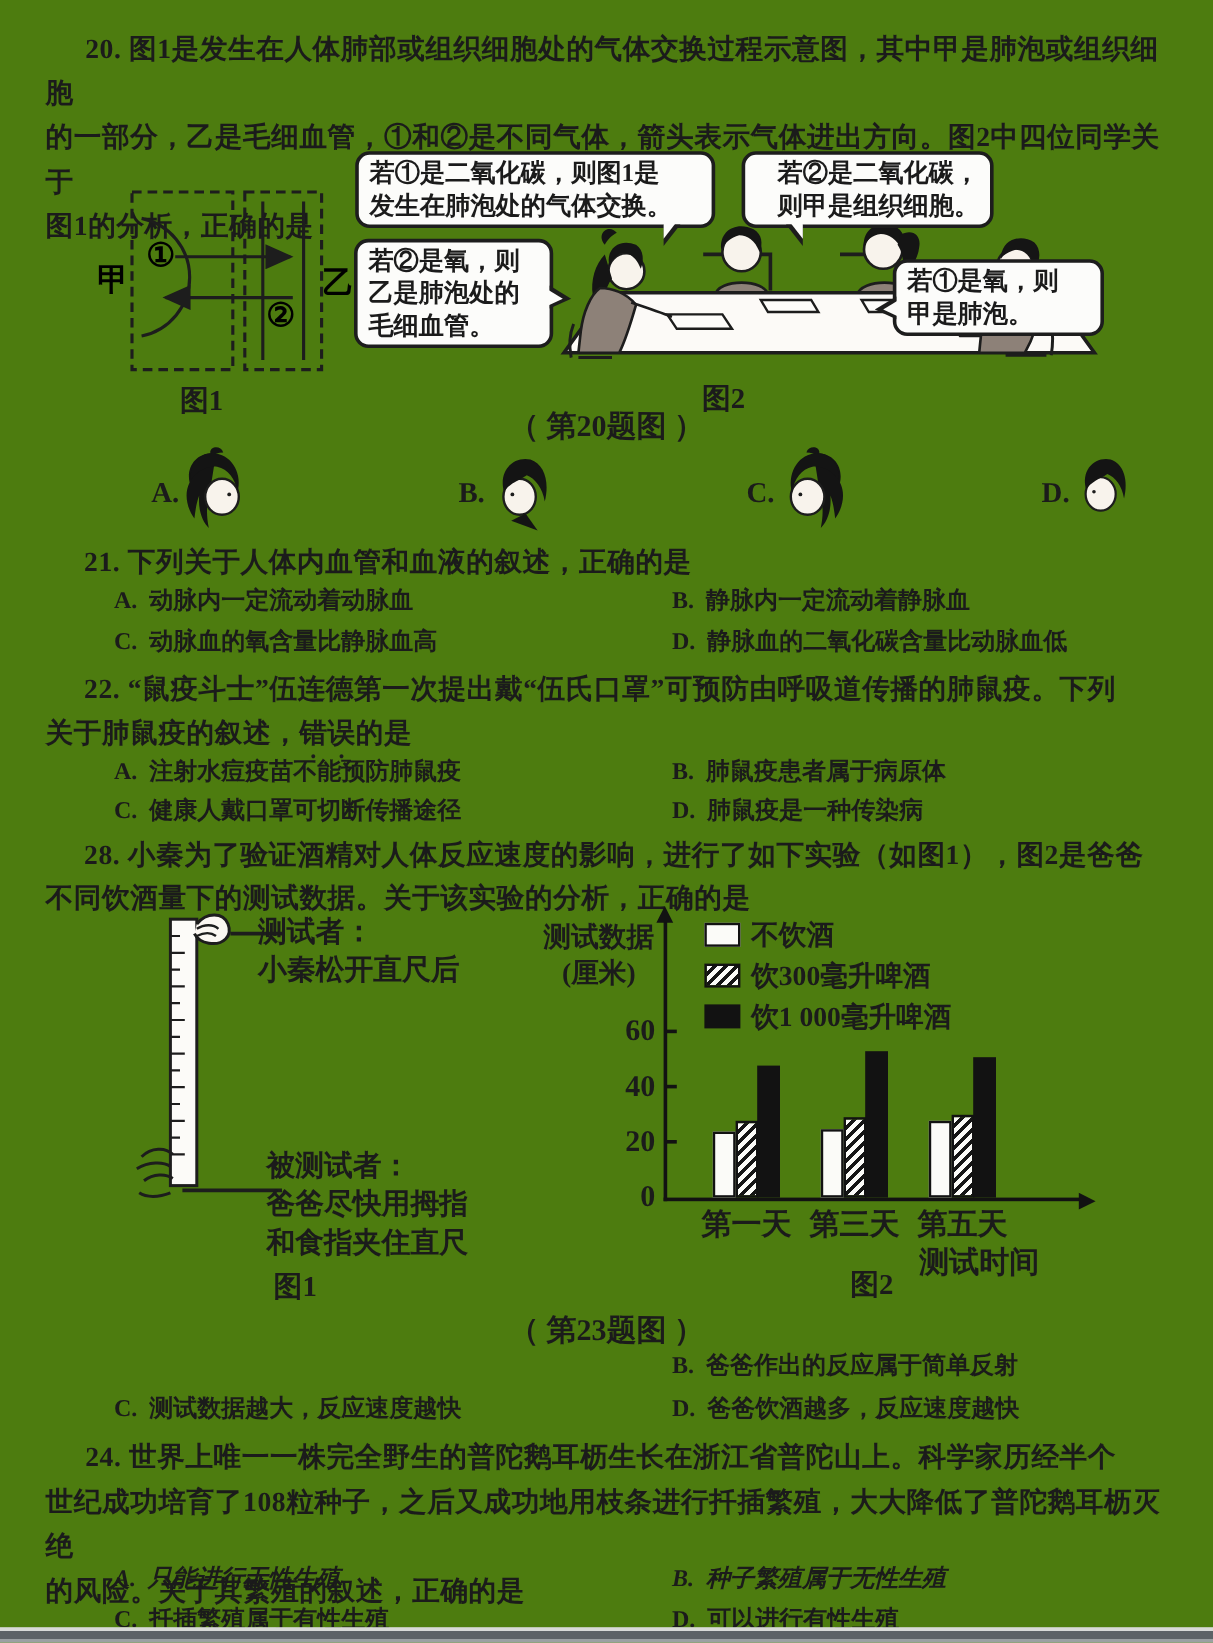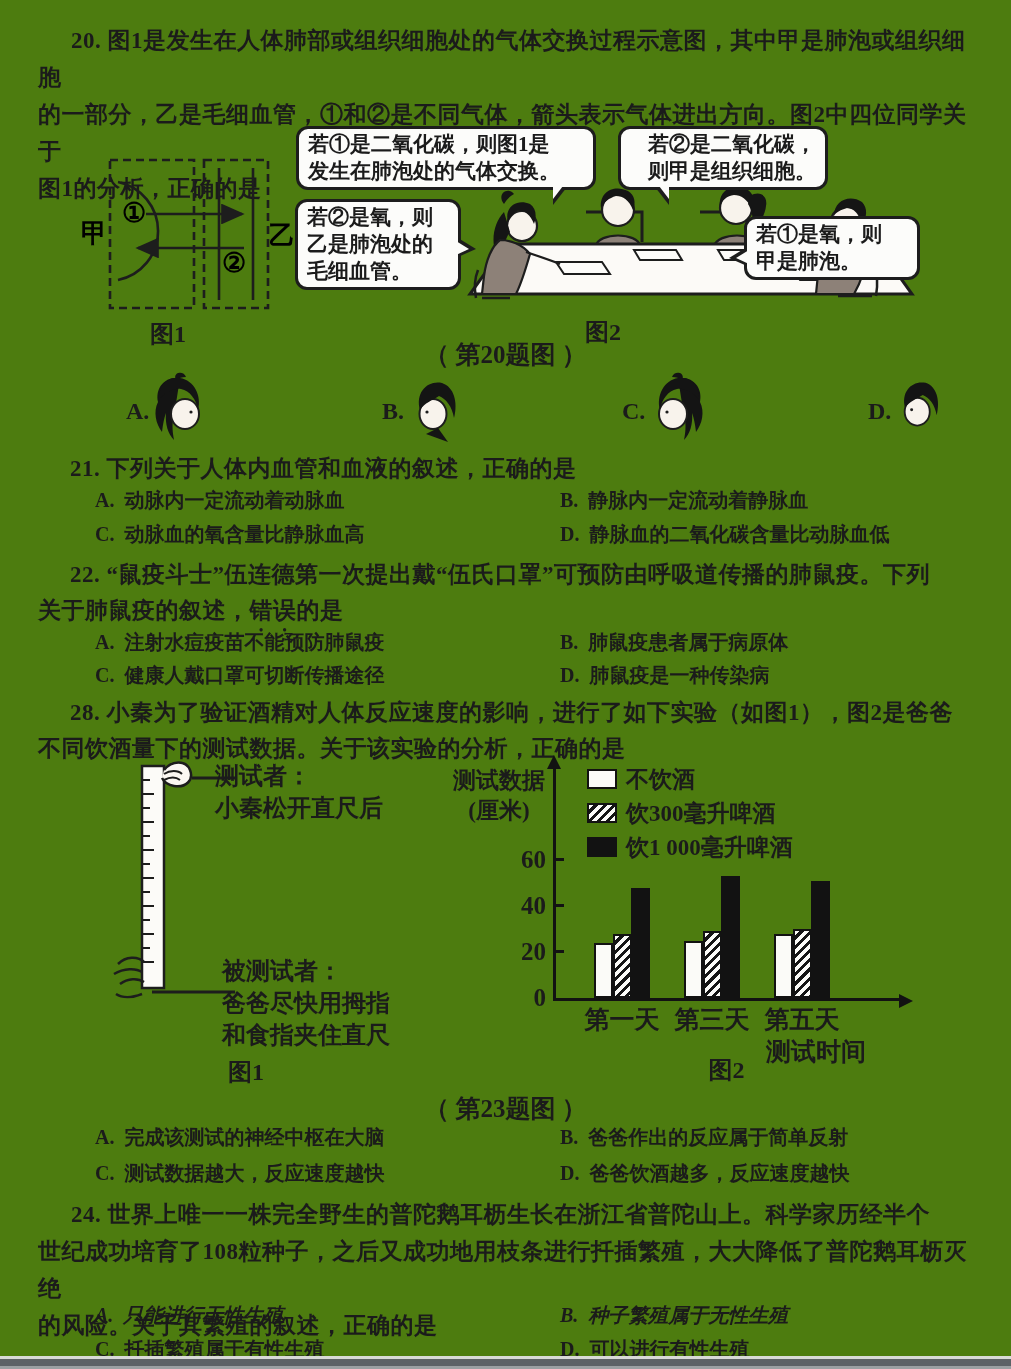--- a/index.html
+++ b/index.html
@@ -241,21 +241,20 @@
         <div class="xcat" style="left: 19px;">第一天</div>
         <div class="xcat" style="left: 109px;">第三天</div>
         <div class="xcat" style="left: 199px;">第五天</div>
       </div>
     <div class="abs figlabel center" style="left:108px;top:300px;width:347px;">图2</div>
   </div>
 
   <div class="abs cap center" style="left:0;top:1092px;width:1011px;">（ 第23题图 ）</div>
 
   <div class="opt-row" style="top:1124px;">
-    <div class="opt-a"><span class="ol">A.</span><span>完成该测试的神经中枢在大脑</span></div>
     <div class="opt-b"><span class="ol">B.</span><span>爸爸作出的反应属于简单反射</span></div>
   </div>
   <div class="opt-row" style="top:1160px;">
     <div class="opt-a"><span class="ol">C.</span><span>测试数据越大，反应速度越快</span></div>
     <div class="opt-b"><span class="ol">D.</span><span>爸爸饮酒越多，反应速度越快</span></div>
   </div>
 
   <div class="abs stem" style="left:38px;top:1196px;width:944px;">
     <div class="indent">24. 世界上唯一一株完全野生的普陀鹅耳枥生长在浙江省普陀山上。科学家历经半个</div>
     <div>世纪成功培育了108粒种子，之后又成功地用枝条进行扦插繁殖，大大降低了普陀鹅耳枥灭绝</div>

